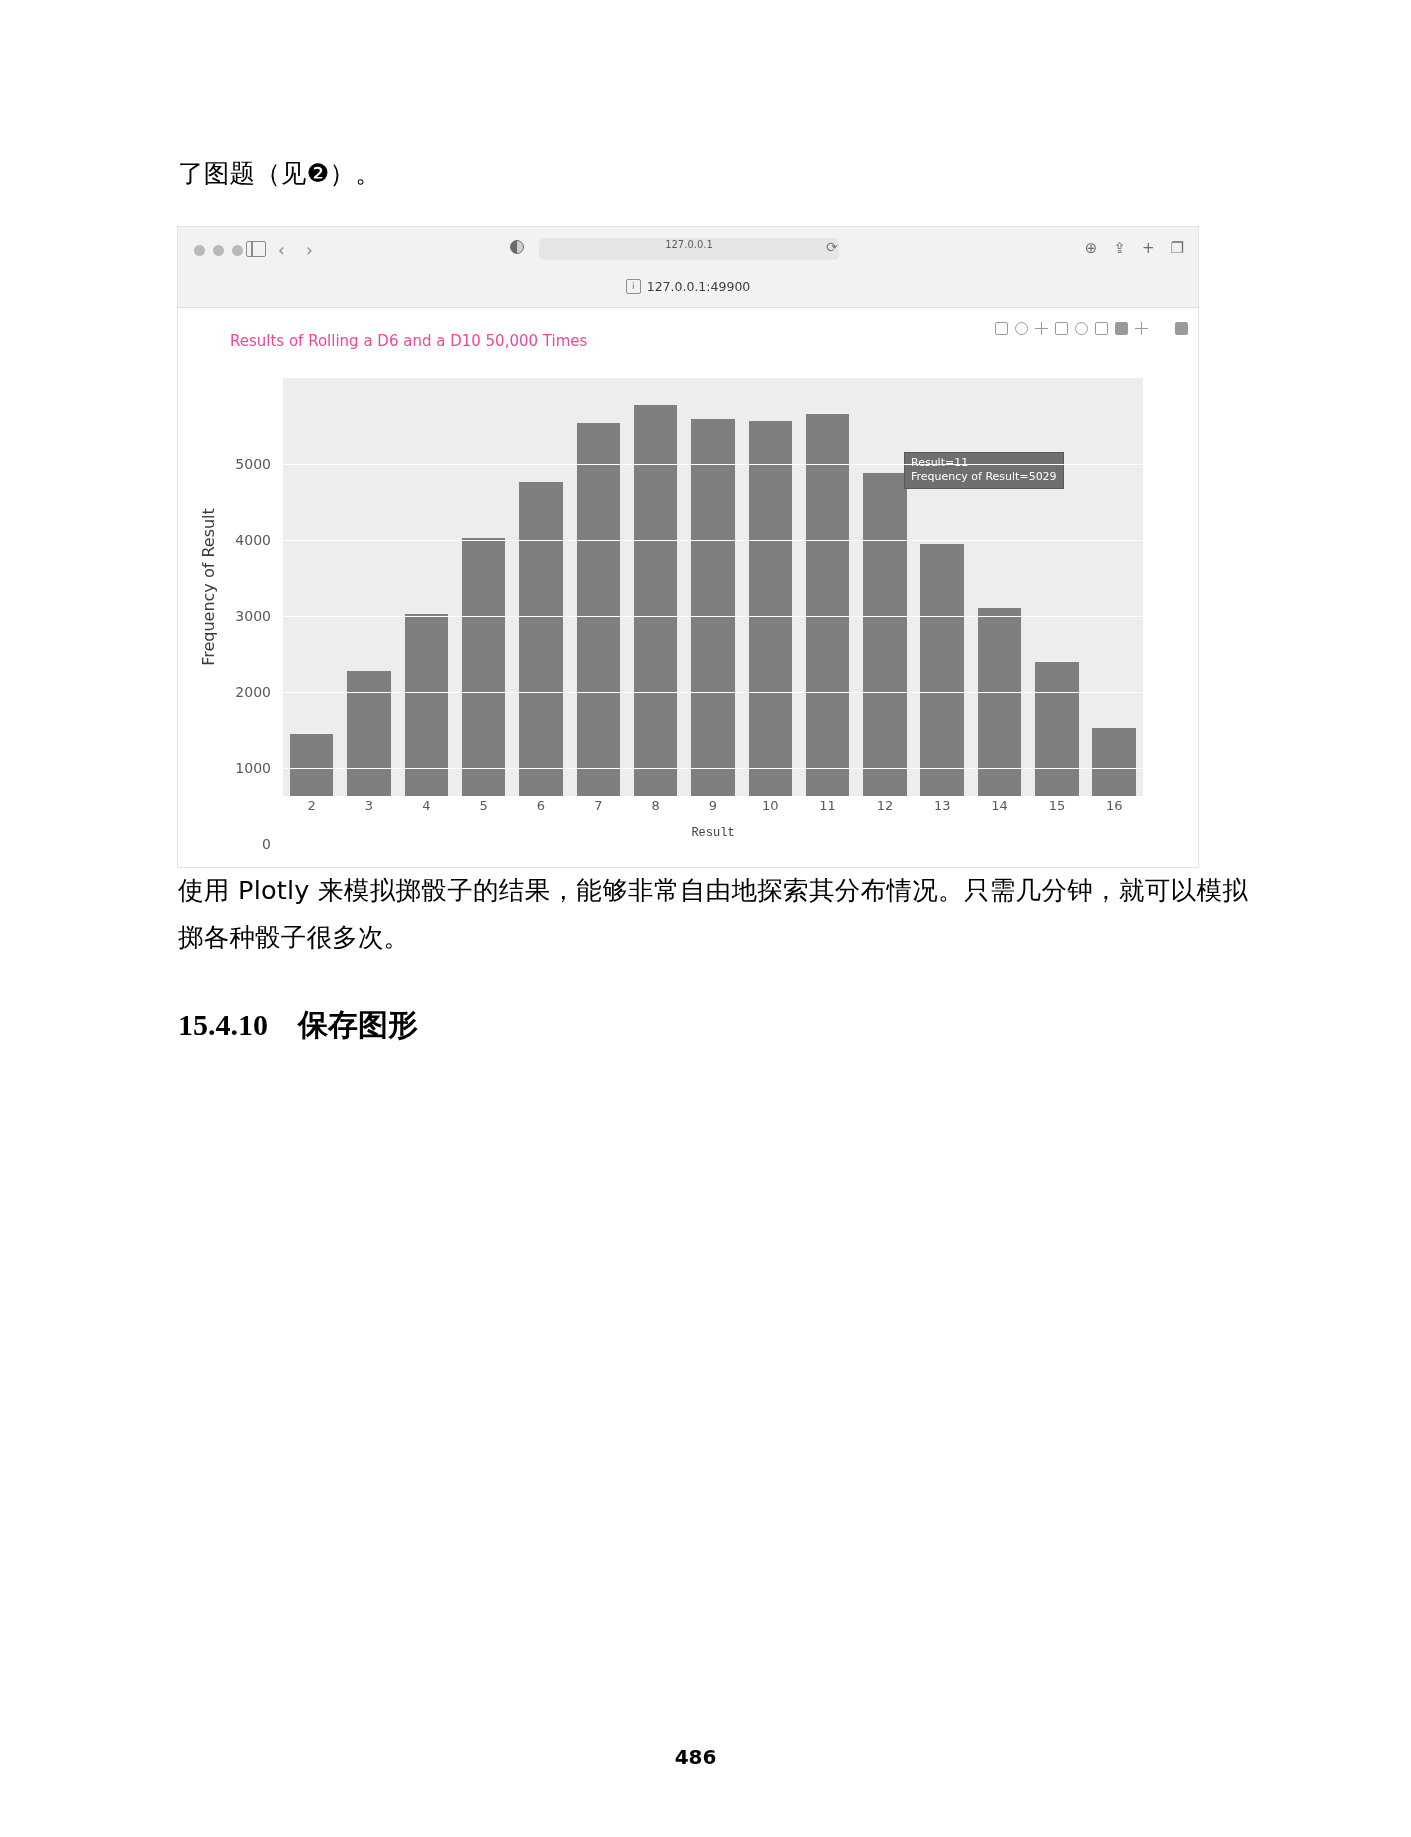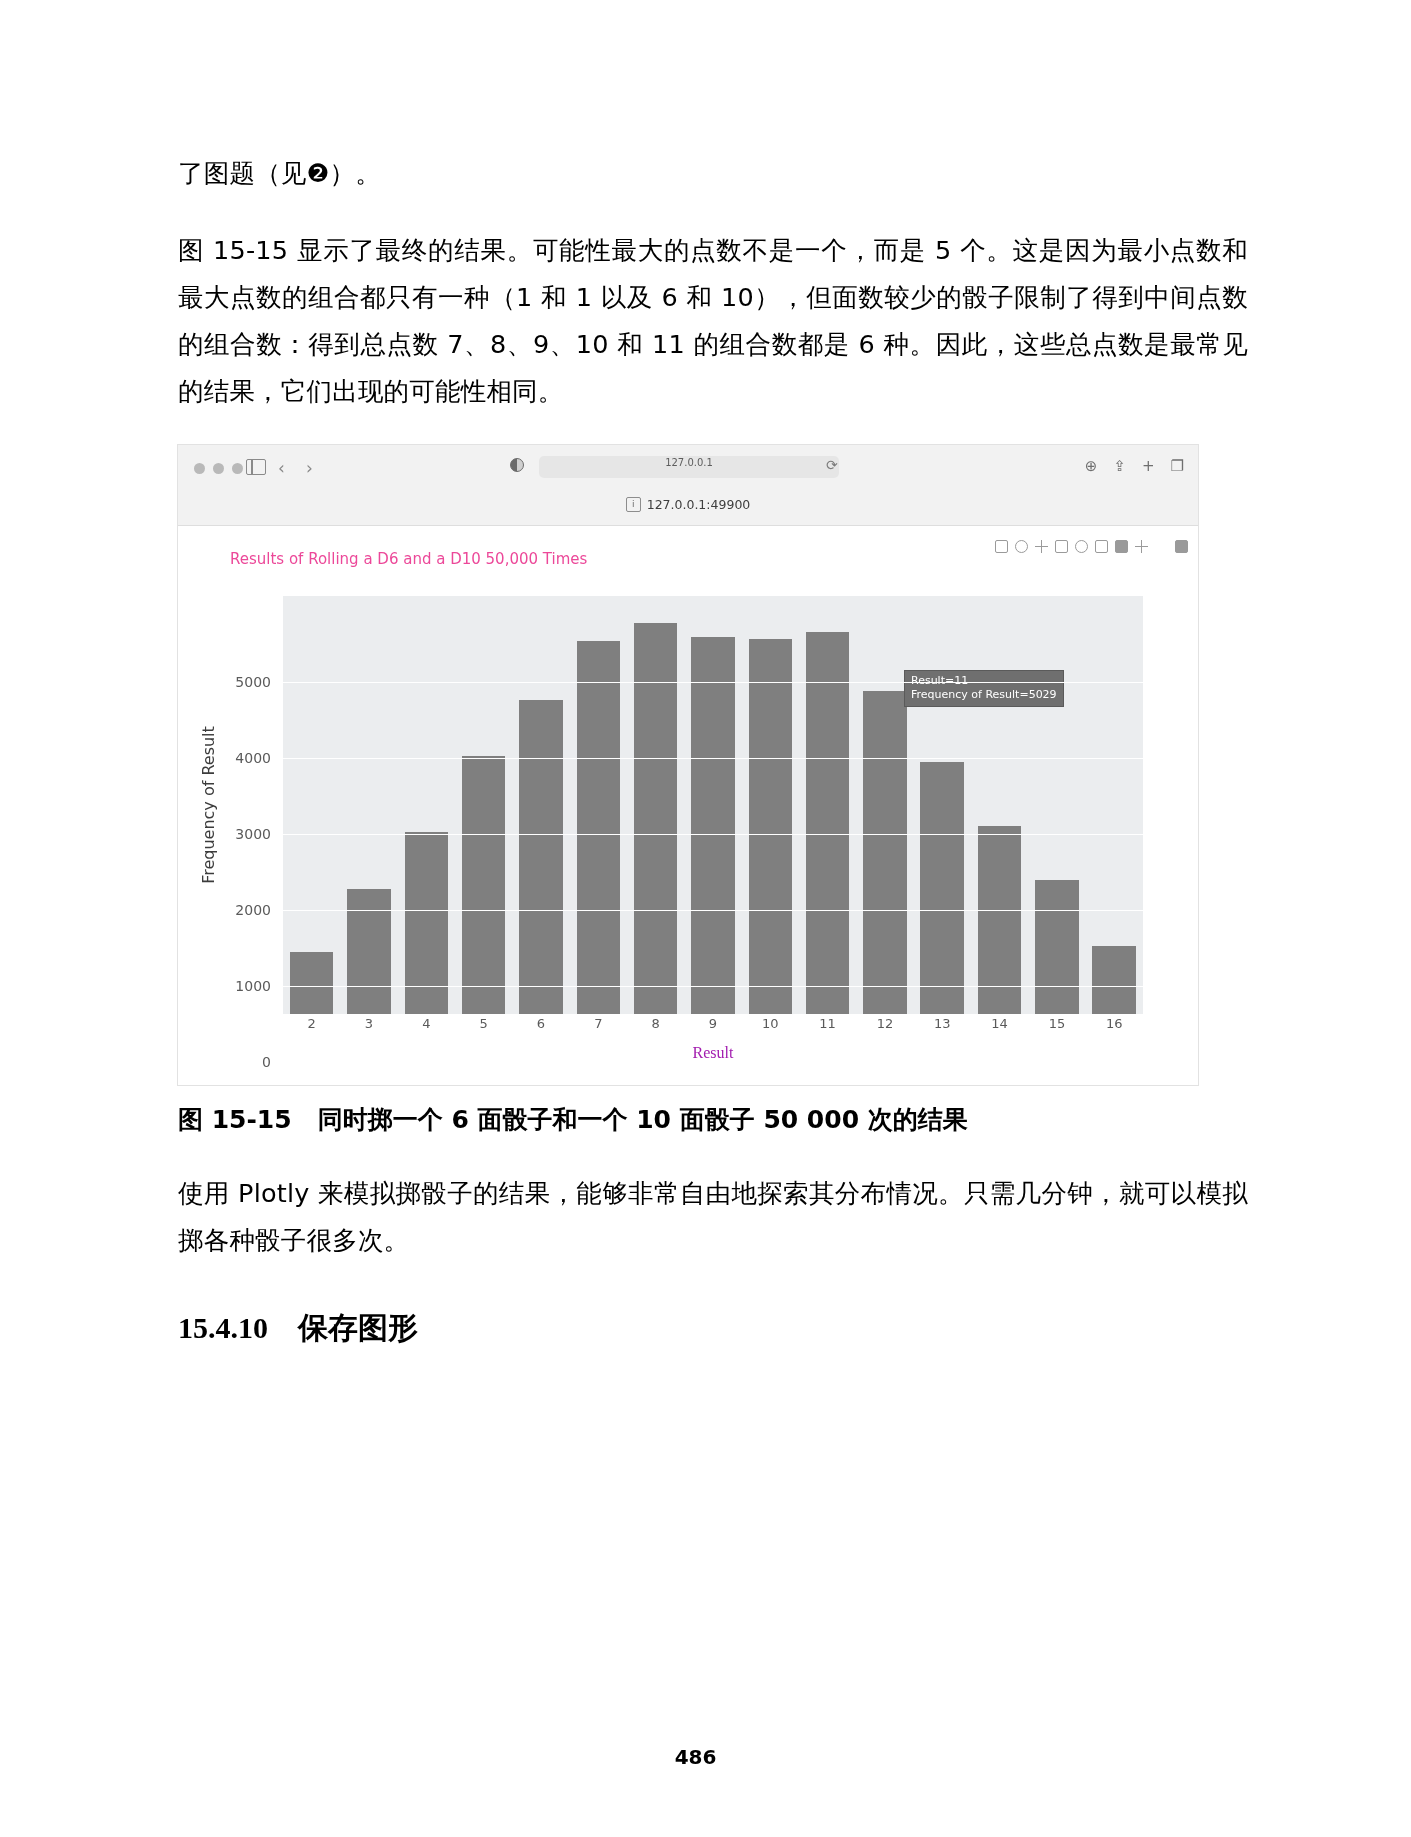--- a/index.html
+++ b/index.html
@@ -282,23 +282,23 @@
     font-family: "DejaVu Sans", sans-serif;
     font-size: 13px;
     color: #5a5a5a;
   }
   .xlabel {
     position: absolute;
     left: 105px;
     top: 518px;
     width: 860px;
     text-align: center;
-    font-family: Liberation Serif, serif;
-    font-size: 16px;
-    color: #a21caf;
+    font-family: Liberation Mono, monospace;
+    font-size: 12px;
+    color: #404040;
   }
   .ylabel {
     position: absolute;
     left: 30px;
     top: 279px;
     transform: translate(-50%, -50%) rotate(-90deg);
     font-family: "DejaVu Sans", sans-serif;
     font-size: 16px;
     color: #3c3c3c;
     white-space: nowrap;
@@ -320,23 +320,20 @@
 </head>
 <body>
 
 <div class="page">
   <div class="content">
 
     <p class="body-text first-line">
       <span>了图题（见❷）。</span>
     </p>
 
-    <p class="body-text">
-      <span>图 15-15 显示了最终的结果。可能性最大的点数不是一个，而是 5 个。这是因为最小点数和最大点数的组合都只有一种（1 和 1 以及 6 和 10），但面数较少的骰子限制了得到中间点数的组合数：得到总点数 7、8、9、10 和 11 的组合数都是 6 种。因此，这些总点数是最常见的结果，它们出现的可能性相同。</span>
-    </p>
 
     <div class="browser">
 
       <div class="browser-chrome">
         <div class="traffic">
           <span></span>
           <span></span>
           <span></span>
         </div>
         <div class="chrome-sidebar-icon"></div>
@@ -462,23 +459,20 @@
             <div>12</div>
             <div>13</div>
             <div>14</div>
             <div>15</div>
             <div>16</div>
           </div>
         <div class="xlabel">Result</div>
       </div>
     </div>
 
-    <div class="fig-caption">
-      <span class="num">图 15-15</span><span>同时掷一个 6 面骰子和一个 10 面骰子 50 000 次的结果</span>
-    </div>
 
     <p class="body-text">
       <span>使用 Plotly 来模拟掷骰子的结果，能够非常自由地探索其分布情况。只需几分钟，就可以模拟掷各种骰子很多次。</span>
     </p>
 
     <h2 class="section-head">
       <span class="snum">15.4.10</span><span>保存图形</span>
     </h2>
 
   </div>

